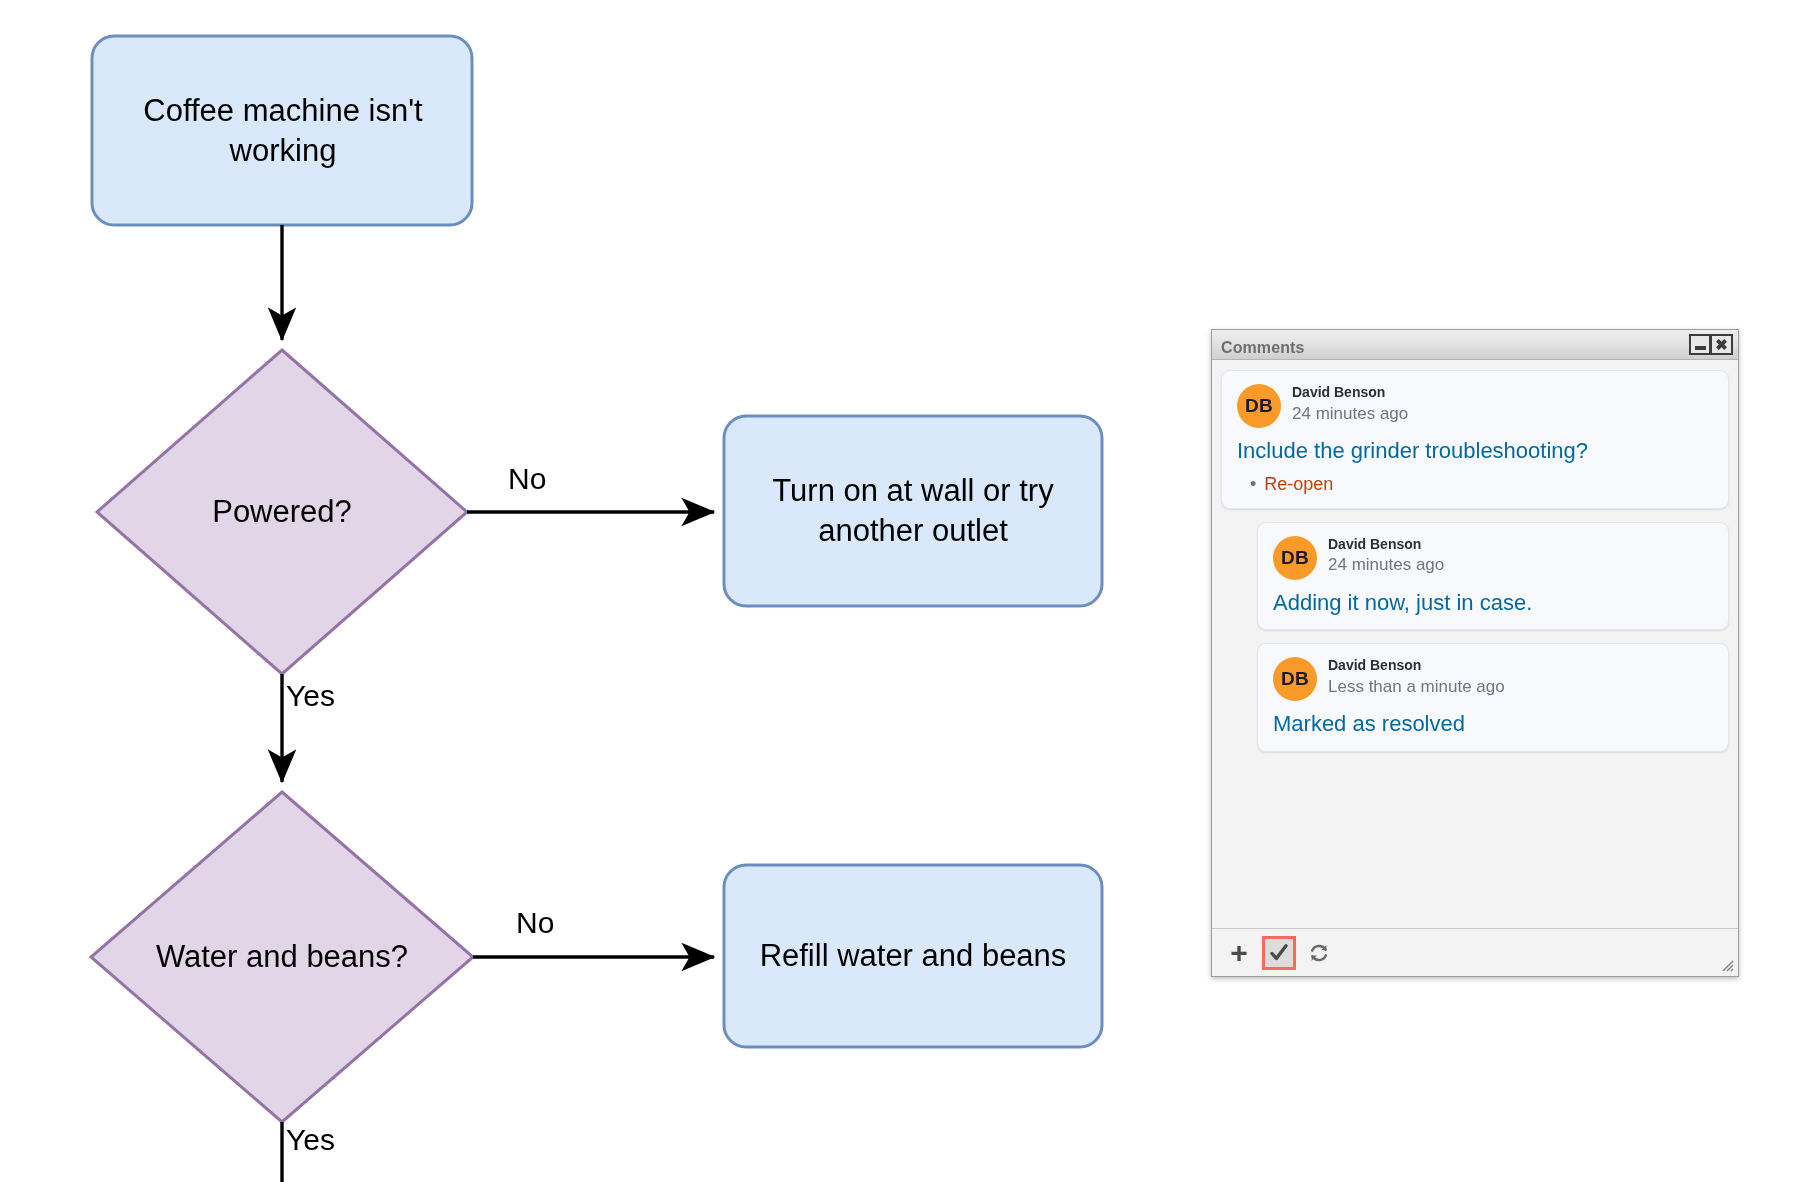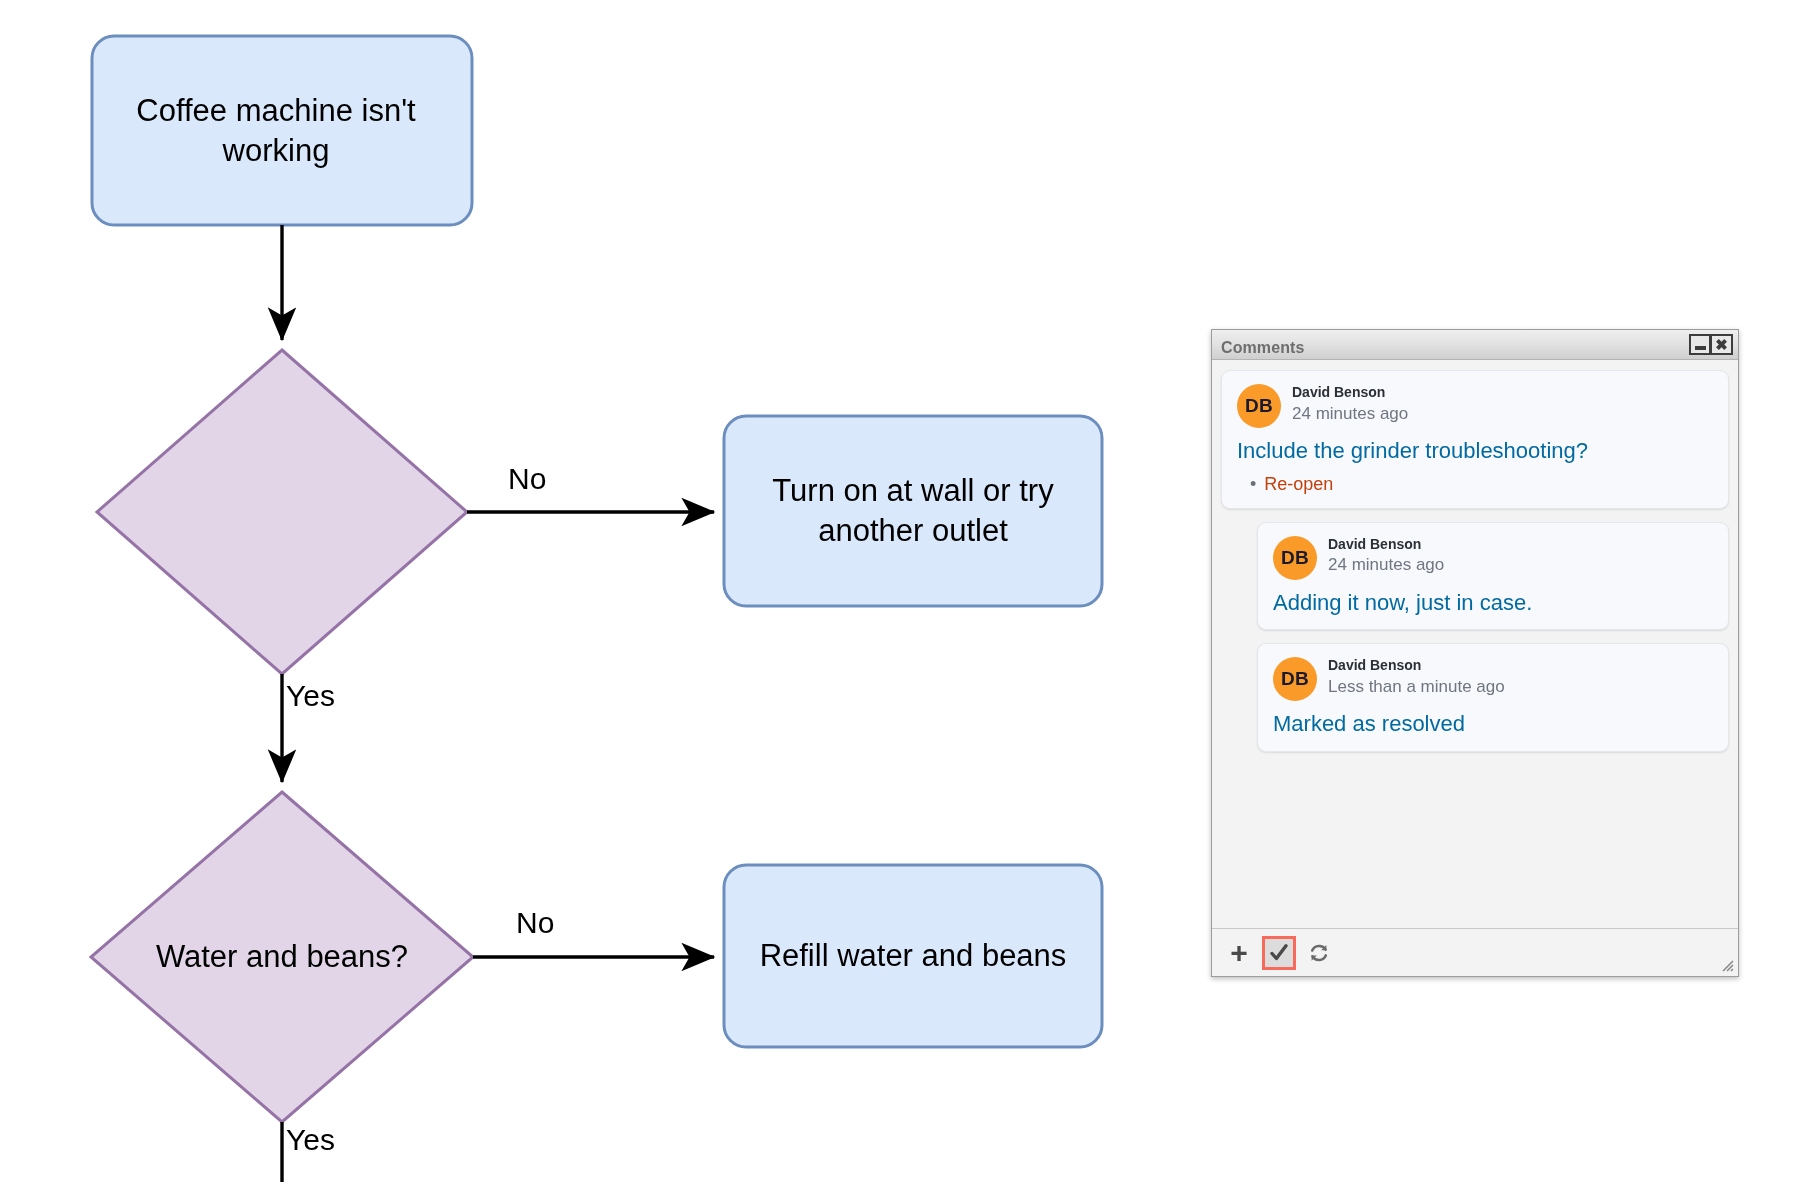--- a/index.html
+++ b/index.html
@@ -161,22 +161,23 @@
 
       <line x1="467" y1="512" x2="714" y2="512" stroke="#000000" stroke-width="3.4" marker-end="url(#arrow)"></line>
 
       <line x1="282" y1="674" x2="282" y2="782" stroke="#000000" stroke-width="3.4" marker-end="url(#arrow)"></line>
 
       <line x1="473" y1="957" x2="714" y2="957" stroke="#000000" stroke-width="3.4" marker-end="url(#arrow)"></line>
 
       <line x1="282" y1="1122" x2="282" y2="1182" stroke="#000000" stroke-width="3.4"></line>
     </svg>
 
-    <div class="node-label" style="left:98px; top:48px; width:356px; height:165px;">Coffee machine isn't working</div>
-
+    <div class="node-label" style="left:105px; top:48px; width:356px; height:165px;">Coffee machine isn't working</div>
+
+    <div class="node-label" style="left:152px; top:487px; width:260px; height:50px;">Powered?</div>
 
     <div class="node-label" style="left:122px; top:932px; width:320px; height:50px;">Water and beans?</div>
 
     <div class="node-label" style="left:736px; top:428px; width:354px; height:166px;">Turn on at wall or try another outlet</div>
 
     <div class="node-label" style="left:736px; top:877px; width:354px; height:158px;">Refill water and beans</div>
 
     <div class="edge-label" style="left:508px; top:464px;">No</div>
 
     <div class="edge-label" style="left:286px; top:681px;">Yes</div>

